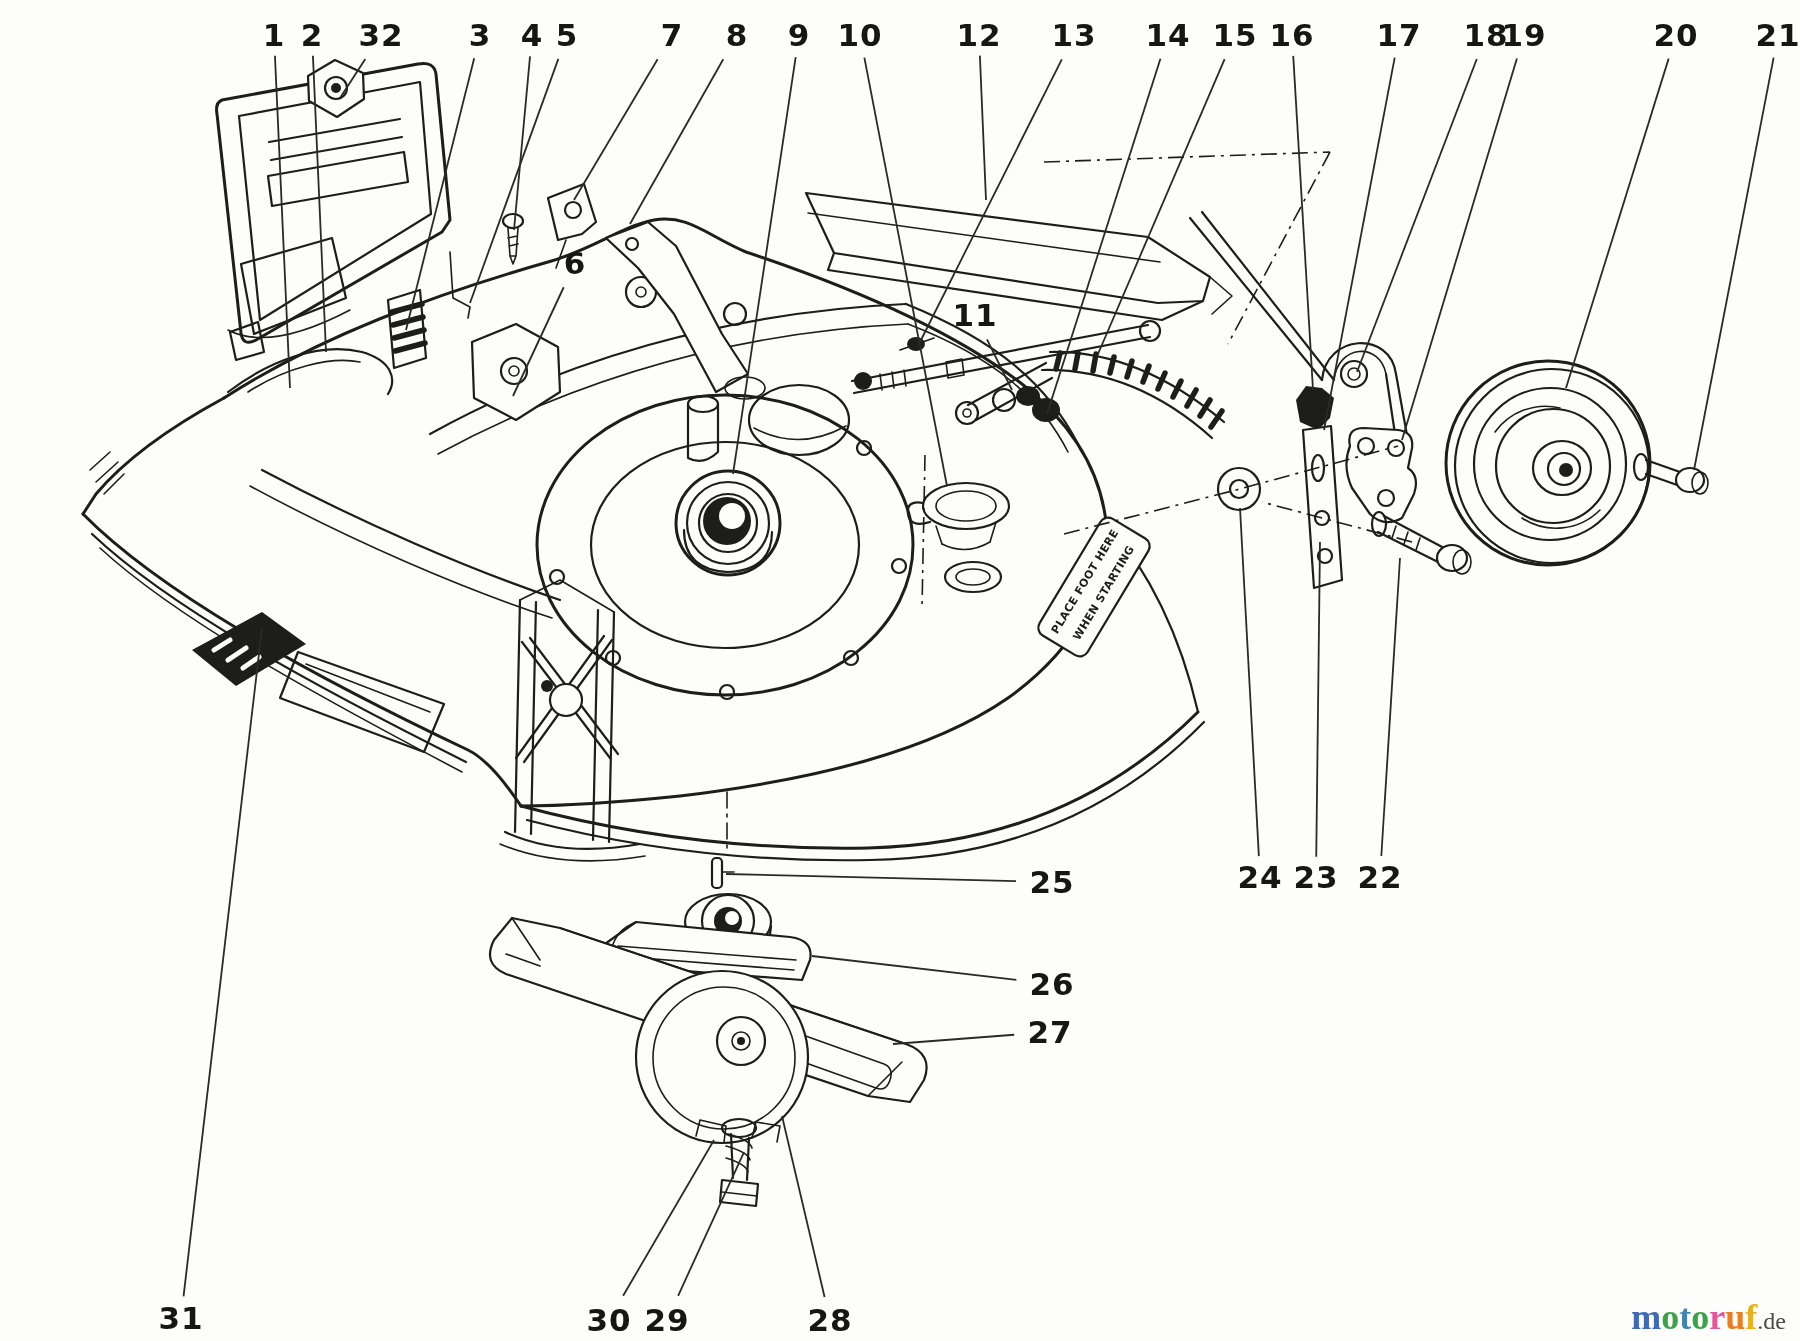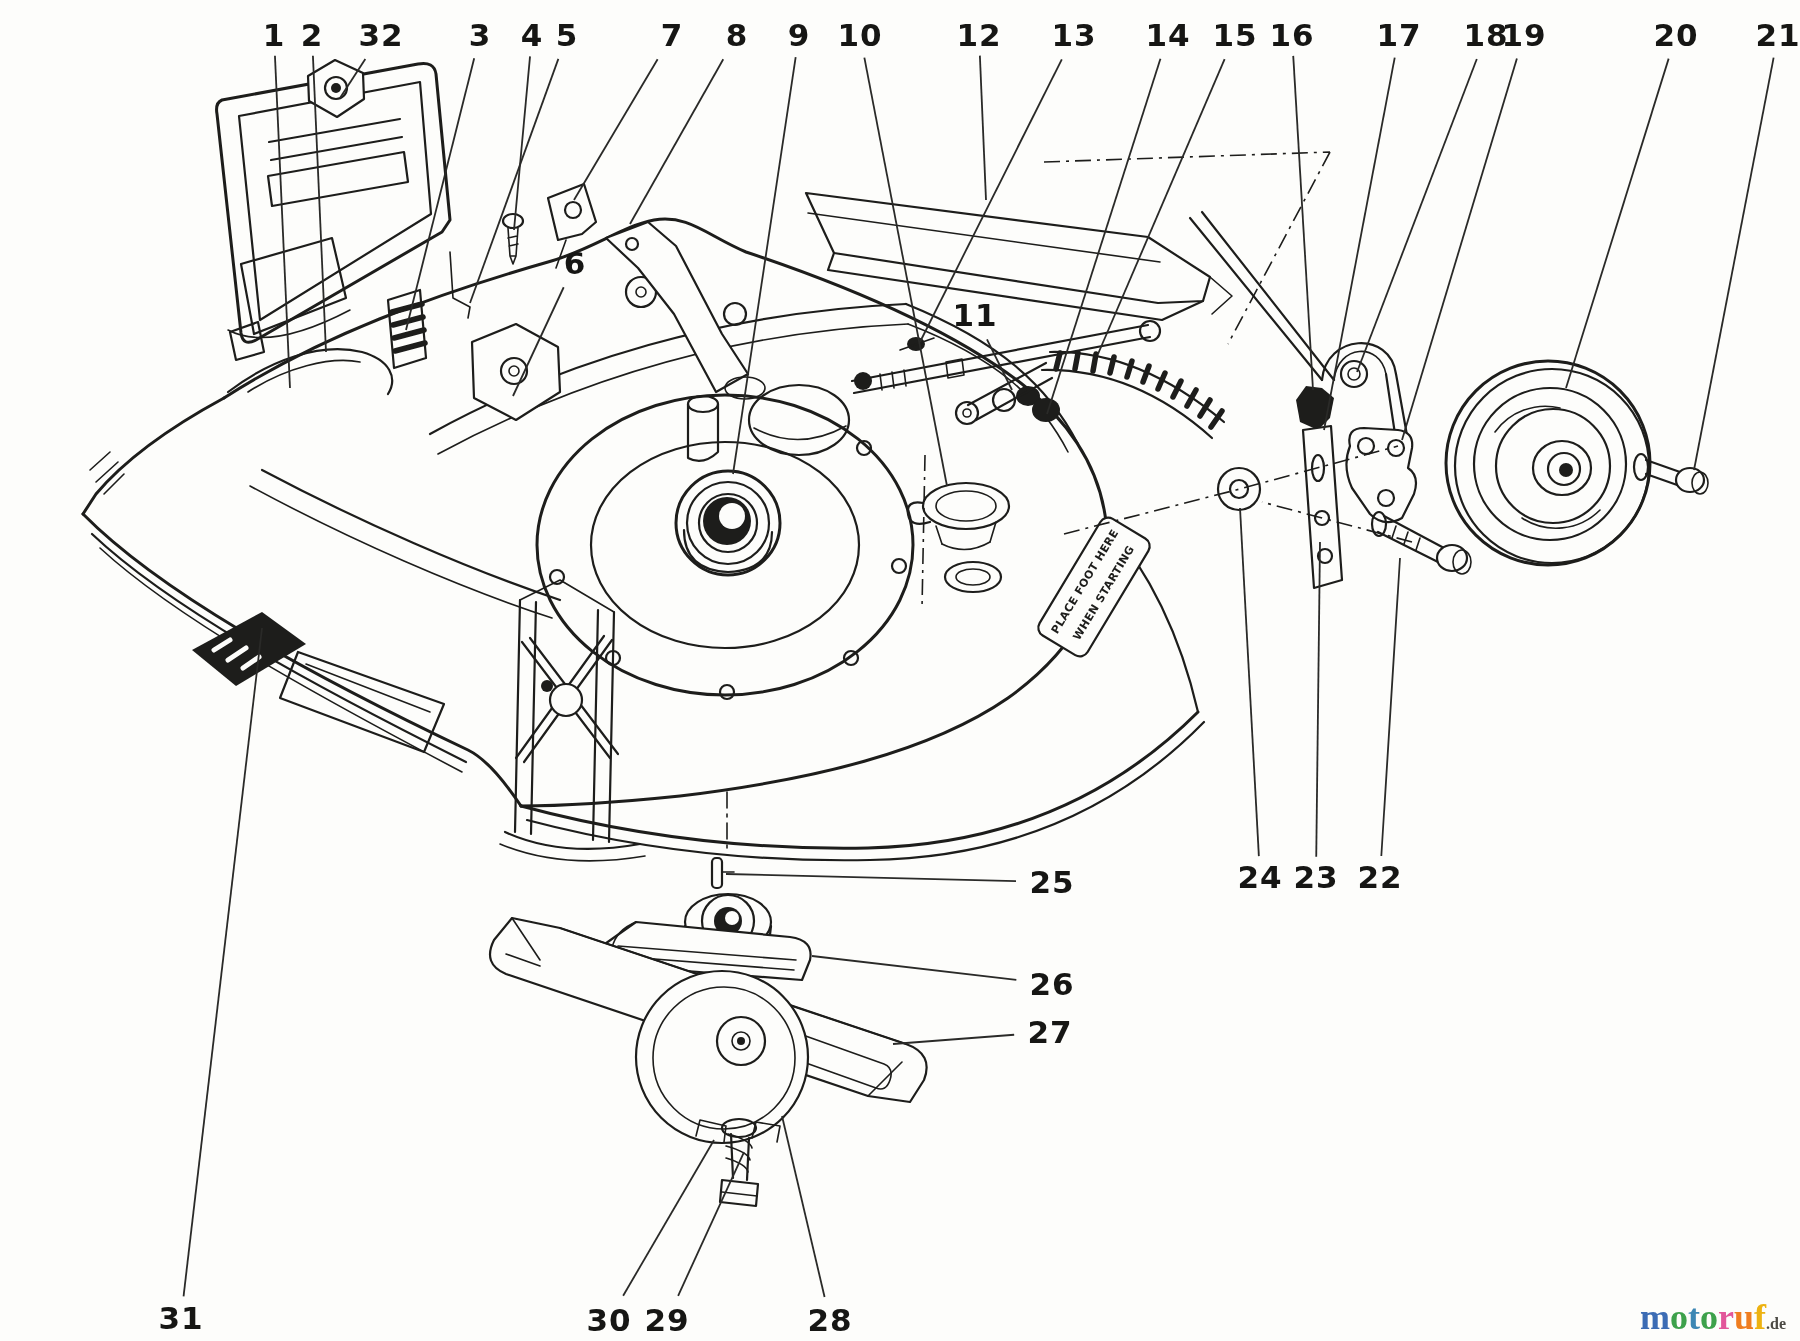--- a/index.html
+++ b/index.html
@@ -11,21 +11,21 @@
   .w2{stroke-width:2.2;}
   .w1{stroke-width:1.6;}
   .whitefill{fill:#fdfdfb;}
   .blackfill{fill:#1d1d1b;stroke:none;}
   .dashax{stroke:#1d1d1b;fill:none;stroke-width:1.6;stroke-dasharray:16 6 3 6;}
   .teeth{stroke:#1d1d1b;stroke-width:5.5;}
   .num{font-family:"DejaVu Sans","Liberation Sans",sans-serif;font-weight:bold;font-size:31px;fill:#161614;letter-spacing:1px;}
   .leader{stroke:#2a2a28;stroke-width:1.8;fill:none;}
   .decaltext{font-family:"DejaVu Sans","Liberation Sans",sans-serif;font-weight:bold;font-size:11px;fill:#1d1d1b;letter-spacing:.4px;}
   .wm{position:absolute;right:14px;bottom:6px;font-family:"Liberation Serif","DejaVu Serif",serif;font-weight:bold;font-size:36px;line-height:1;white-space:nowrap;}
-  .wm .tld{font-size:16px;font-weight:bold;}
+  .wm .tld{font-size:24px;font-weight:normal;}
 </style>
 </head>
 <body>
 
 <div class="stage">
 <svg width="1800" height="1341" viewBox="0 0 1800 1341">
 
   <g class="ink w3">
     <path d="M 224,398 C 320,336 436,294 548,262 C 592,250 622,226 654,220 C 688,214 708,236 746,252 C 848,286 952,330 1022,384 C 1072,424 1100,470 1106,522 C 1110,584 1078,648 1008,698 C 930,752 812,780 680,796 C 612,803 556,806 521,806"></path>
     <path d="M 224,398 C 176,424 128,456 96,494 L 83,514"></path>

